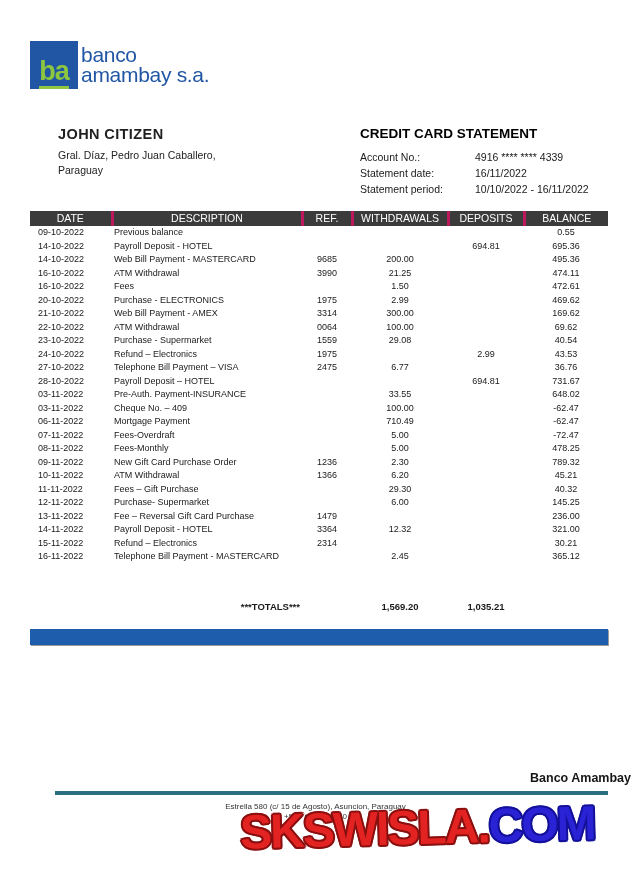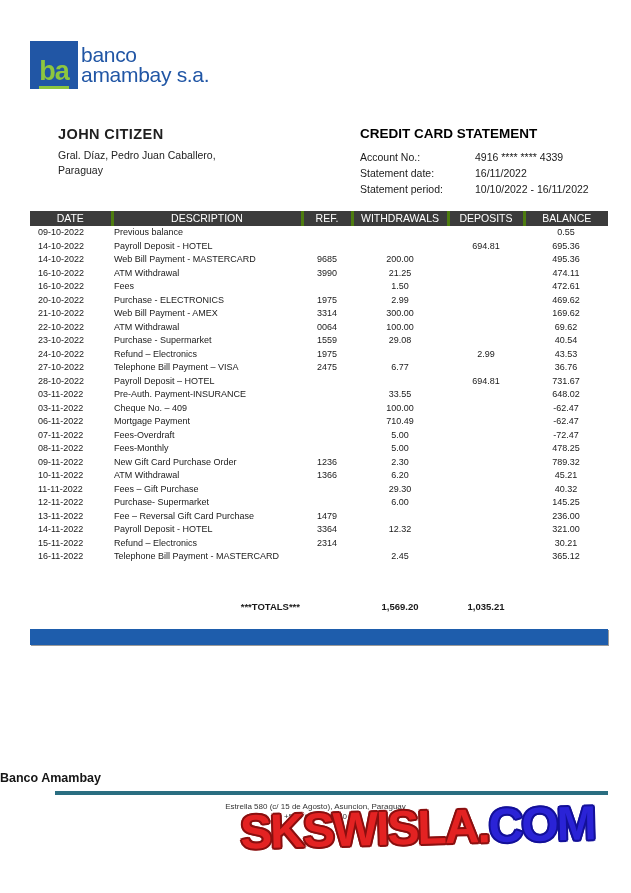--- a/index.html
+++ b/index.html
@@ -29,21 +29,21 @@
   .stmt-label{width:115px;}
   .stmt-value{flex:1;}
   
   .stmt-table{
     position:absolute;left:30px;top:211px;width:578px;
     border-collapse:collapse;table-layout:fixed;font-size:9px;
   }
   .stmt-table th{
     background:#3b3b3b;color:#ffffff;font-weight:normal;font-size:10.5px;
     height:15px;line-height:15px;text-align:center;padding:0;
-    border-right:3px solid #4d7c0f;overflow:hidden;white-space:nowrap;
+    border-right:3px solid #be185d;overflow:hidden;white-space:nowrap;
   }
   .stmt-table th:last-child{border-right:none;}
   .stmt-table td{
     padding:0;height:13.5px;line-height:13.5px;white-space:nowrap;overflow:hidden;color:#1a1a1a;
   }
   td.c-date{text-align:left;padding-left:8px;}
   td.c-desc{text-align:left;padding-left:2px;}
   td.c-ref,td.c-wd,td.c-dep,td.c-bal{text-align:center;}
   
   .totals-row{
@@ -53,21 +53,21 @@
   }
   .totals-label{grid-column:2;text-align:right;padding-right:2px;}
   .totals-wd{grid-column:4;text-align:center;}
   .totals-dep{grid-column:5;text-align:center;}
   
   .blue-bar{
     position:absolute;left:30px;top:629px;width:578px;height:16px;
     background:#1e5dac;box-shadow:1px 1px 0 #9a9a9a;
   }
   
-  .footer-bank{position:absolute;left:0;top:771px;width:631px;text-align:left;font-size:12.5px;font-weight:bold;color:#161616;}
+  .footer-bank{position:absolute;left:0;top:771px;width:631px;text-align:right;font-size:12.5px;font-weight:bold;color:#161616;}
   .footer-line{position:absolute;left:55px;top:791px;width:553px;height:4px;background:#2a6e81;}
   .footer-addr{position:absolute;left:0;top:802px;width:631px;text-align:center;font-size:8px;color:#333;}
   .footer-phone{position:absolute;left:0;top:812px;width:631px;text-align:center;font-size:8px;color:#333;}
   
   .watermark{
     position:absolute;left:240px;top:800px;font-size:48px;font-weight:bold;
     letter-spacing:-2px;white-space:nowrap;transform:rotate(-1.5deg);
   }
   .wm-red{
     color:#e32222;

